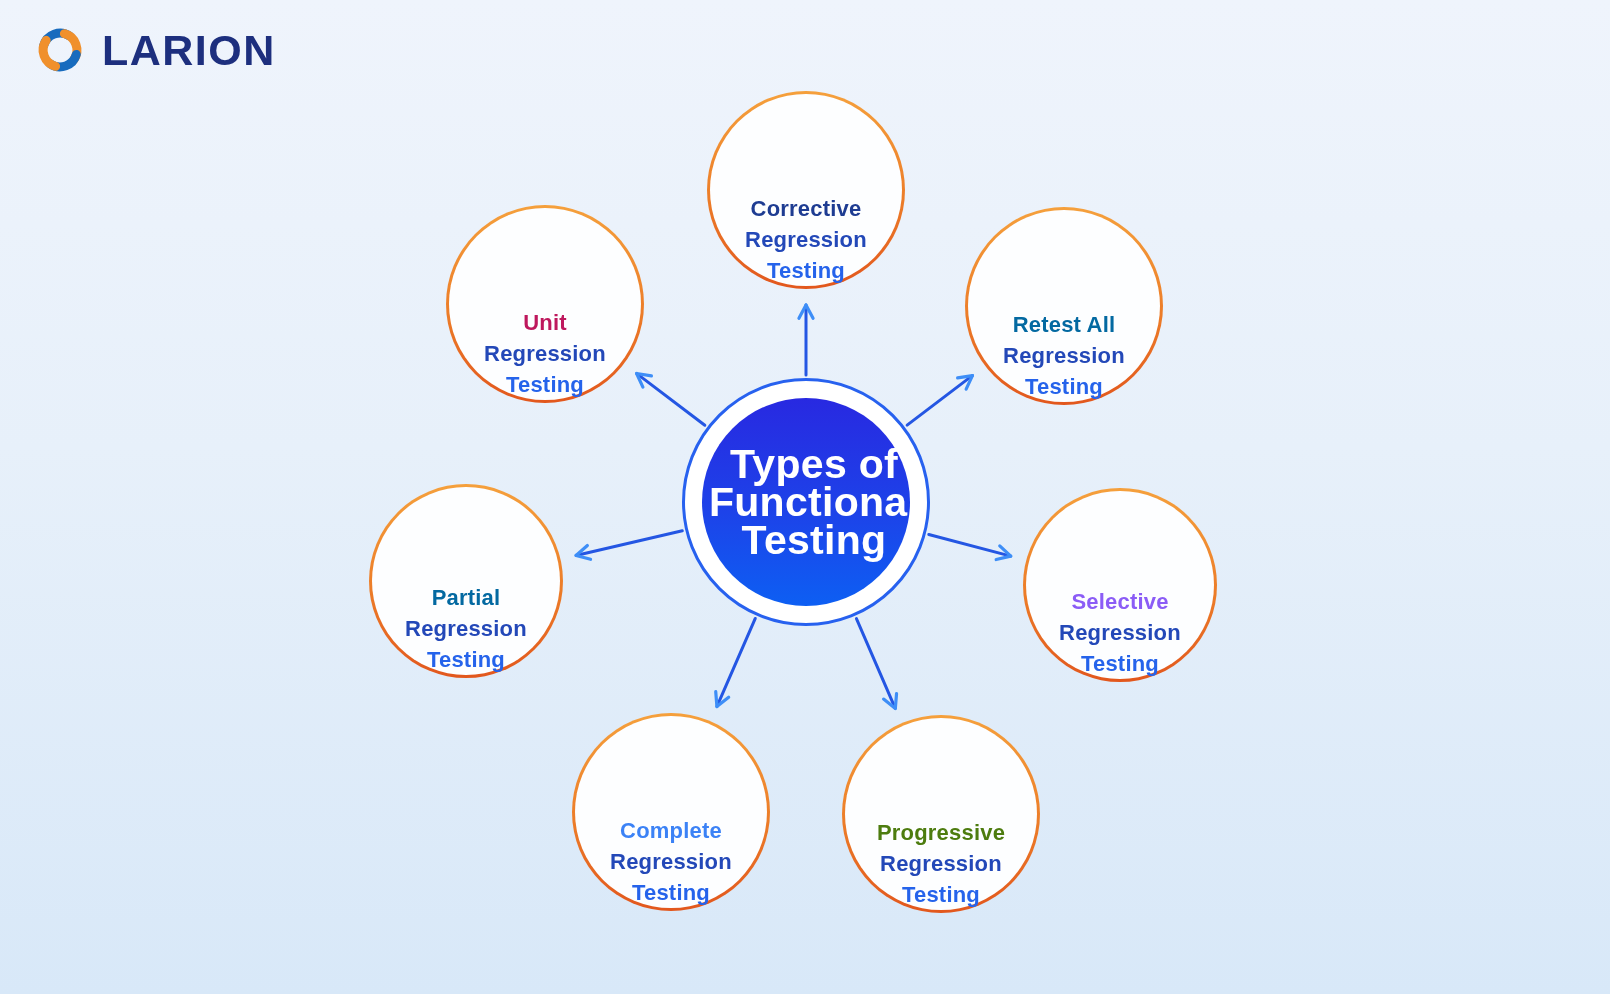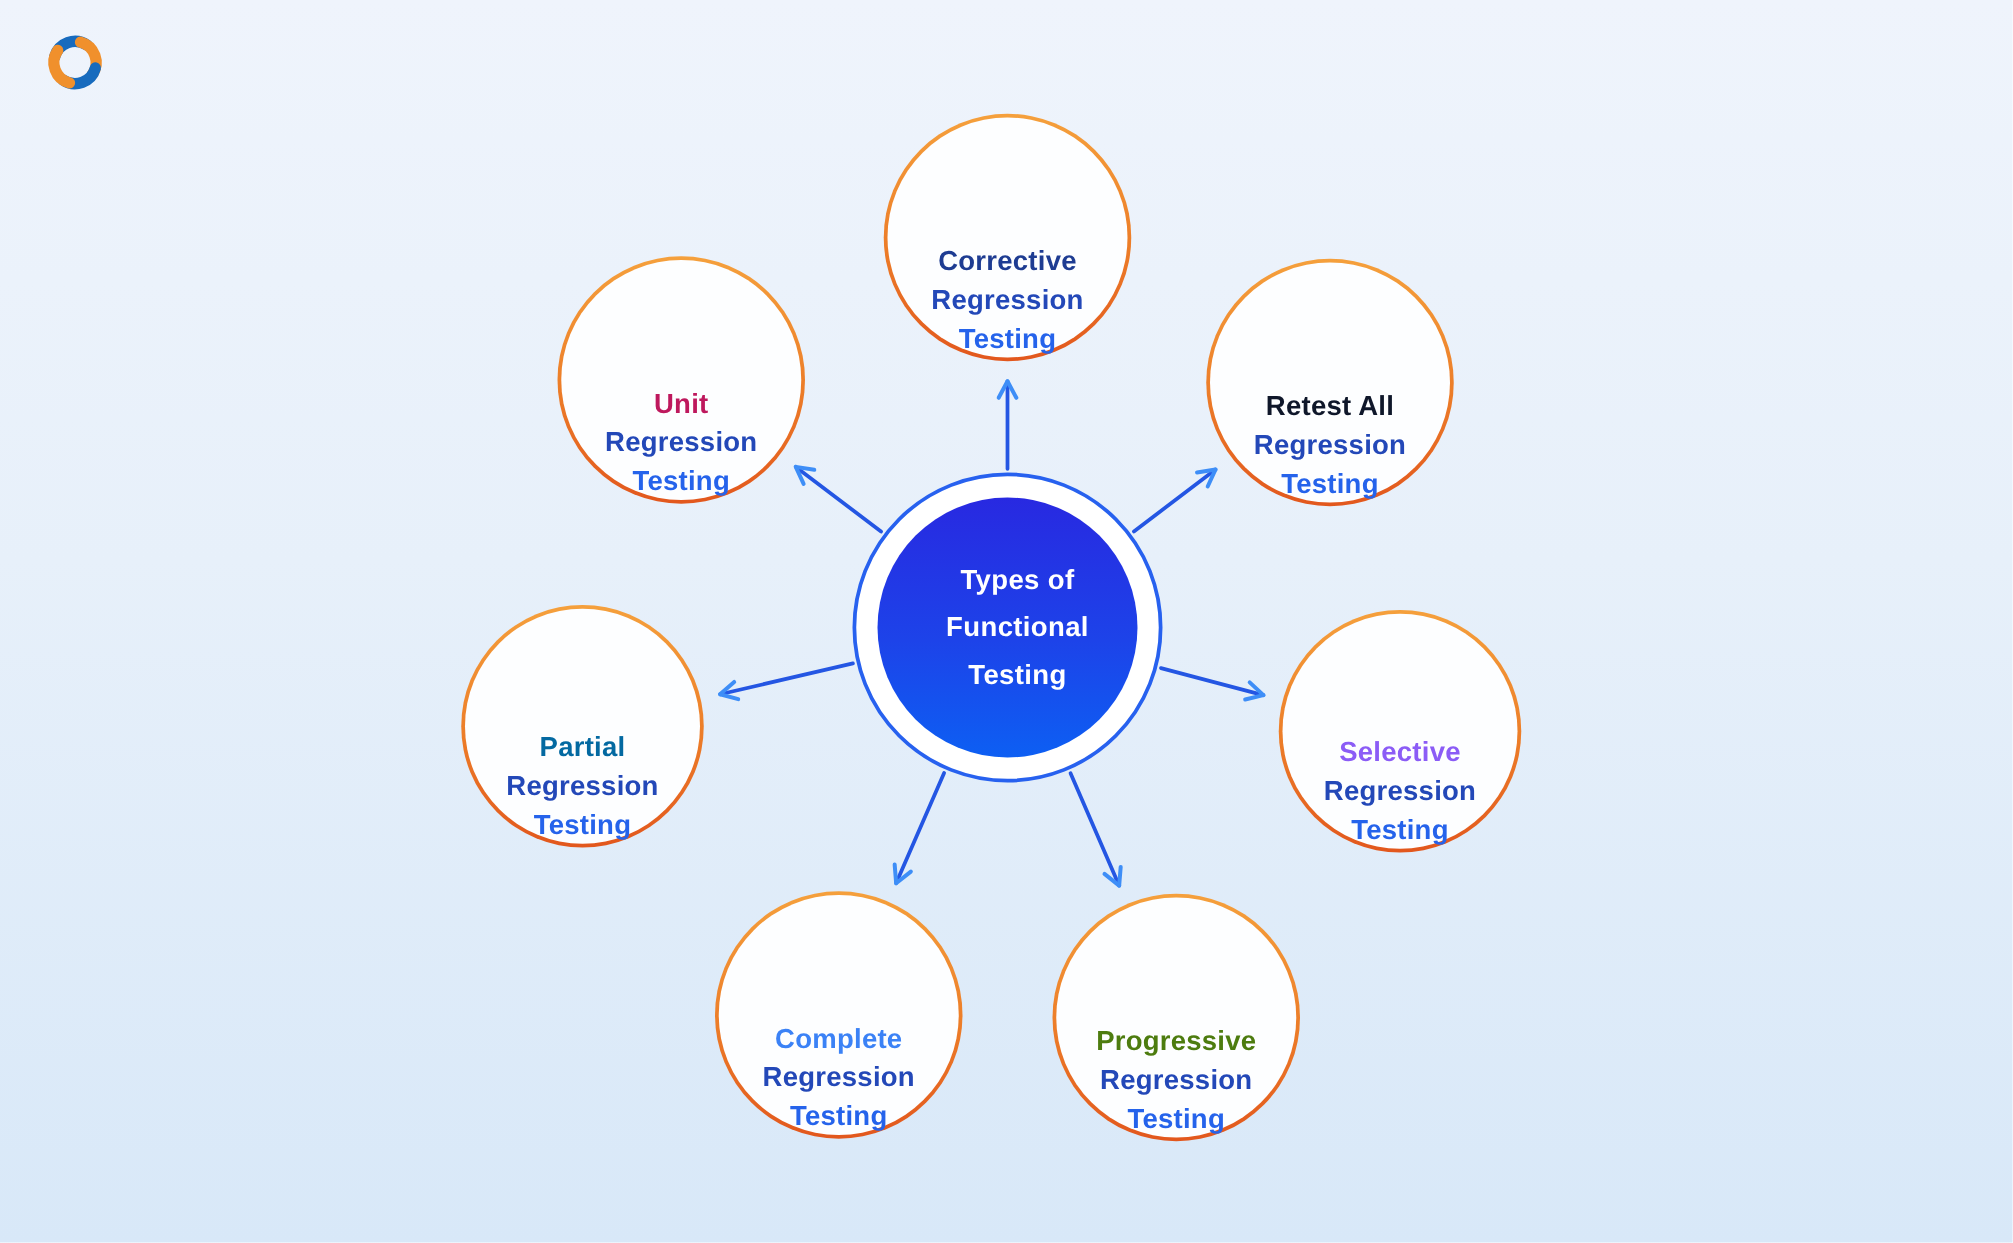--- a/index.html
+++ b/index.html
@@ -73,21 +73,21 @@
   .center-inner {
     position: absolute;
     border-radius: 50%;
     background: linear-gradient(180deg, #2829e1 0%, #1d43e9 55%, #0d5ff3 100%);
     display: flex;
     flex-direction: column;
     align-items: center;
     justify-content: center;
   }
   .center-label {
-    font-size: 22px;
+    font-size: 41px;
     line-height: 38px;
     font-weight: 700;
     text-align: center;
     color: #ffffff;
     letter-spacing: 0.3px;
     margin-left: 16px;
   }
   .center-label span { display: block; }
 </style>
 </head>
@@ -95,20 +95,21 @@
 
 <div class="canvas">
 
   <div class="brand">
     <svg class="brand-icon" viewBox="0 0 48 48" fill="none">
       <path d="M9.5,20.1 A15,15 0 0 1 32.6,11.7" stroke="#176bbe" stroke-width="8" stroke-linecap="round"></path>
       <path d="M27.9,9.5 A15,15 0 0 1 36.3,32.6" stroke="#f0902c" stroke-width="8" stroke-linecap="round"></path>
       <path d="M38.5,27.9 A15,15 0 0 1 15.4,36.3" stroke="#176bbe" stroke-width="8" stroke-linecap="round"></path>
       <path d="M20.1,38.5 A15,15 0 0 1 11.7,15.4" stroke="#f0902c" stroke-width="8" stroke-linecap="round"></path>
     </svg>
+    <span class="brand-word">LARION</span>
   </div>
 
   <svg class="connector-layer" viewBox="0 0 1610 994" id="connectors">
       <g>
         <line x1="806" y1="375" x2="806" y2="306" stroke="#2456e3" stroke-width="3" stroke-linecap="round"></line>
         <line x1="806" y1="305" x2="813.0593883225673" y2="318.23499287915183" stroke="#3e8ef7" stroke-width="3.2" stroke-linecap="round"></line>
         <line x1="806" y1="305" x2="798.9406116774326" y2="318.23499287915183" stroke="#3e8ef7" stroke-width="3.2" stroke-linecap="round"></line>
       </g>
       <g>
         <line x1="907.127702965637" y1="425.174303173392" x2="971.6313894172134" y2="376.17150261327976" stroke="#2456e3" stroke-width="3" stroke-linecap="round"></line>
@@ -158,21 +159,21 @@
           <div class="node-label">
             <span style="color: rgb(30, 60, 146);">Corrective</span>
             <span style="color: rgb(35, 72, 184);">Regression</span>
             <span style="color: rgb(37, 99, 235);">Testing</span>
           </div>
         </div>
       </div>
       <div class="node" style="left: 965px; top: 207px; height: 198px; width: 198px;">
         <div class="node-inner">
           <div class="node-label">
-            <span style="color: #0f172a;">Retest All</span>
+            <span style="color: #0369a1;">Retest All</span>
             <span style="color: rgb(35, 72, 184);">Regression</span>
             <span style="color: rgb(37, 99, 235);">Testing</span>
           </div>
         </div>
       </div>
       <div class="node" style="left: 1023px; top: 488px; height: 194px; width: 194px;">
         <div class="node-inner">
           <div class="node-label">
             <span style="color: #8b5cf6;">Selective</span>
             <span style="color: rgb(35, 72, 184);">Regression</span>

